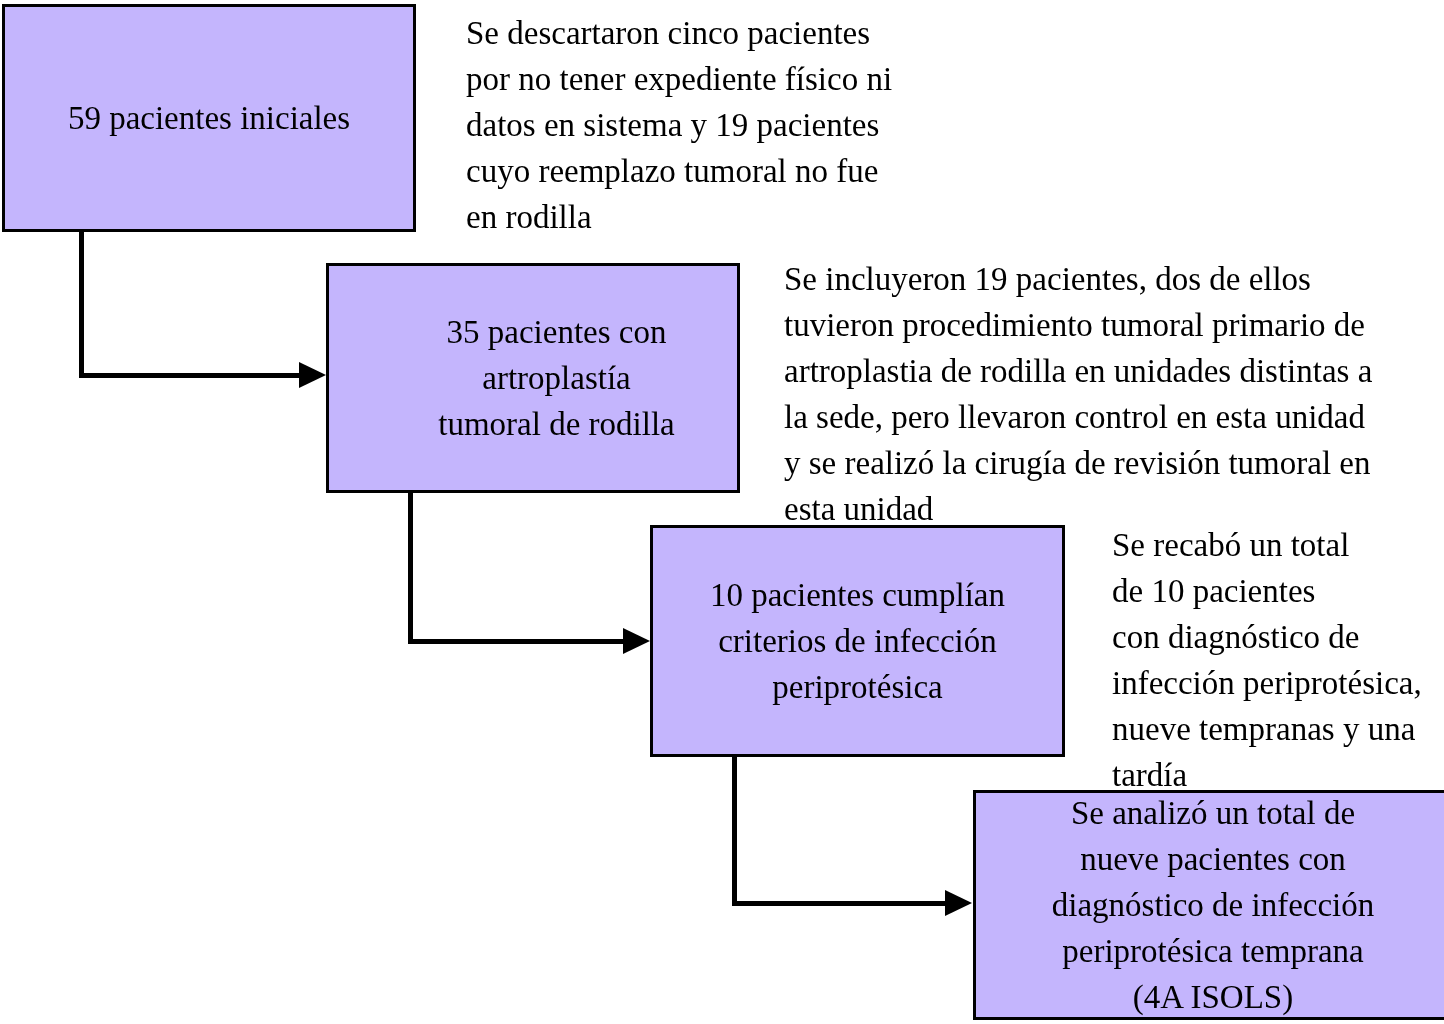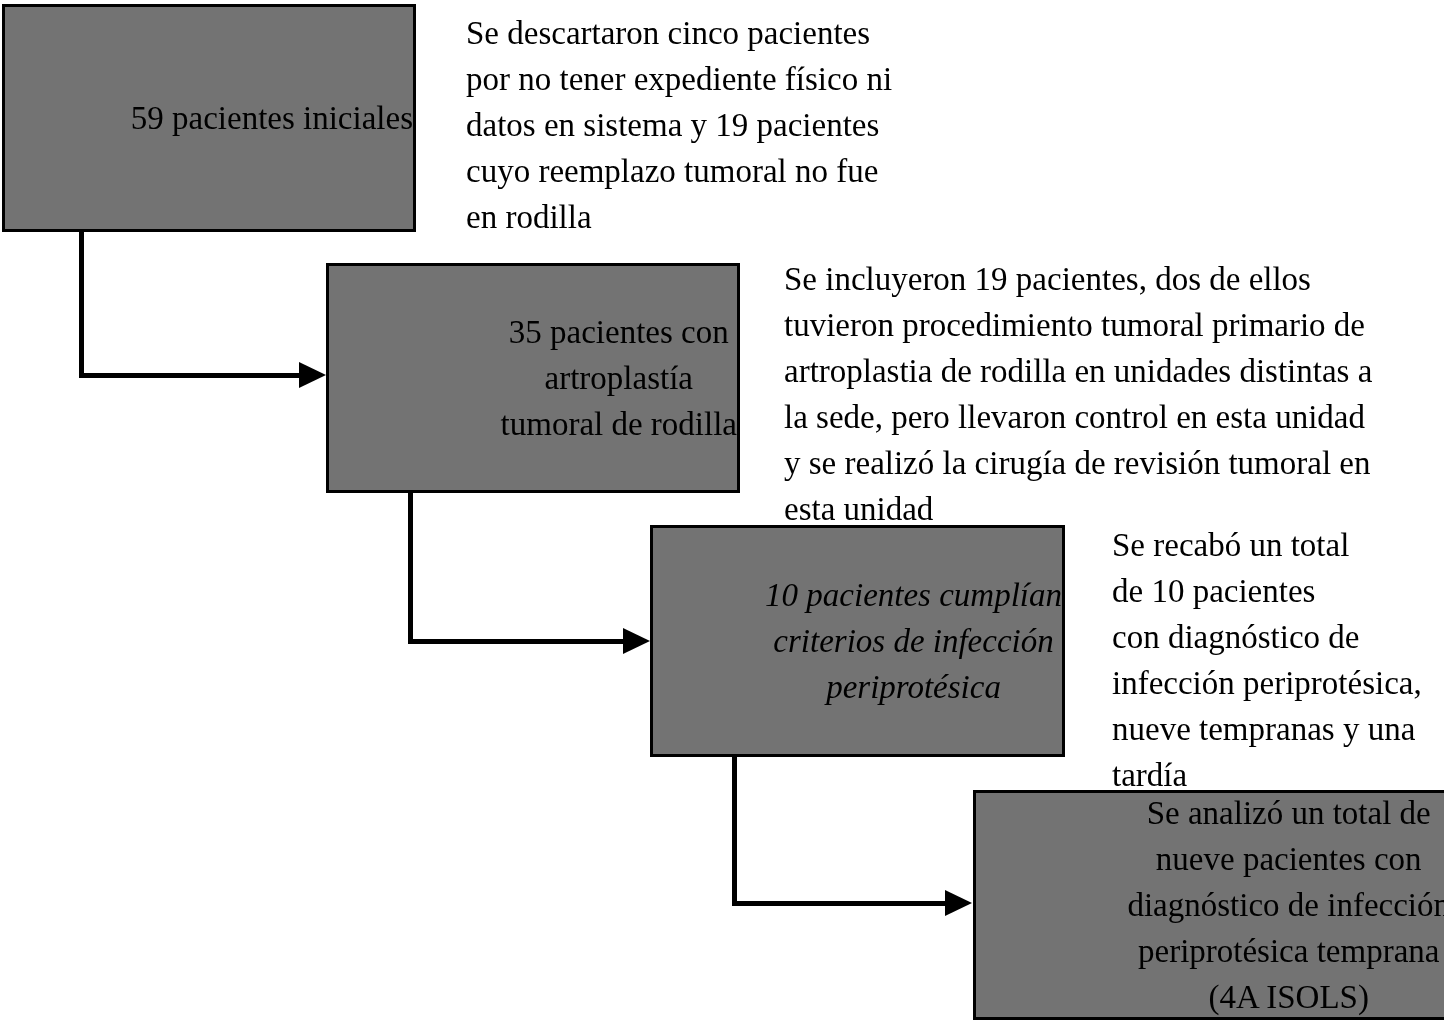--- a/index.html
+++ b/index.html
@@ -11,34 +11,34 @@
     position: relative;
     width: 1444px;
     height: 1024px;
     background: #ffffff;
     font-family: "Liberation Serif", "DejaVu Serif", serif;
     color: #000000;
     overflow: hidden;
   }
   .flow-box {
     position: absolute;
-    background: #737373;
+    background: #c4b5fd;
     border: 3px solid #000000;
     box-sizing: border-box;
     display: flex;
     align-items: center;
-    justify-content: flex-end;
+    justify-content: center;
     text-align: center;
     font-size: 33px;
     line-height: 46px;
     white-space: pre-line;
   }
   #box-1 { left: 2px;   top: 4px;   width: 414px; height: 228px; }
   #box-2 { left: 326px; top: 263px; width: 414px; height: 230px; padding-left: 47px; }
-  #box-3 { left: 650px; top: 525px; width: 415px; height: 232px; font-style: italic; }
+  #box-3 { left: 650px; top: 525px; width: 415px; height: 232px; }
   #box-4 { left: 973px; top: 790px; width: 480px; height: 230px; }
 
   .annotation {
     position: absolute;
     font-size: 33px;
     line-height: 46px;
     white-space: pre-line;
     text-align: left;
   }
   #note-1 { left: 458px;  top: 10px;  width: 500px; margin-left: 8px; }

